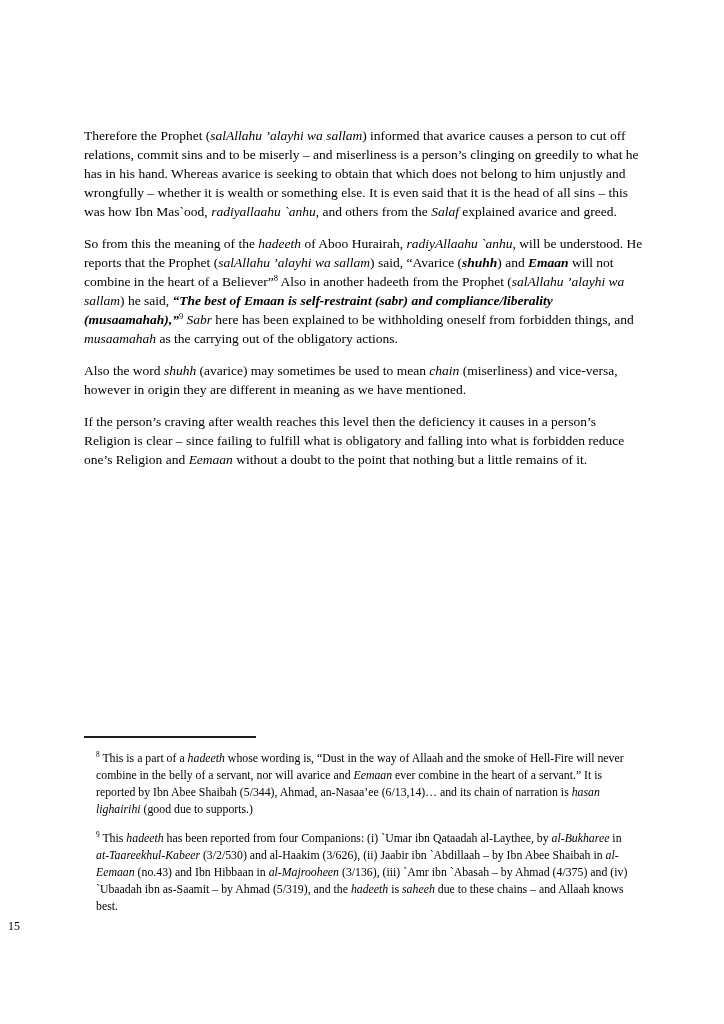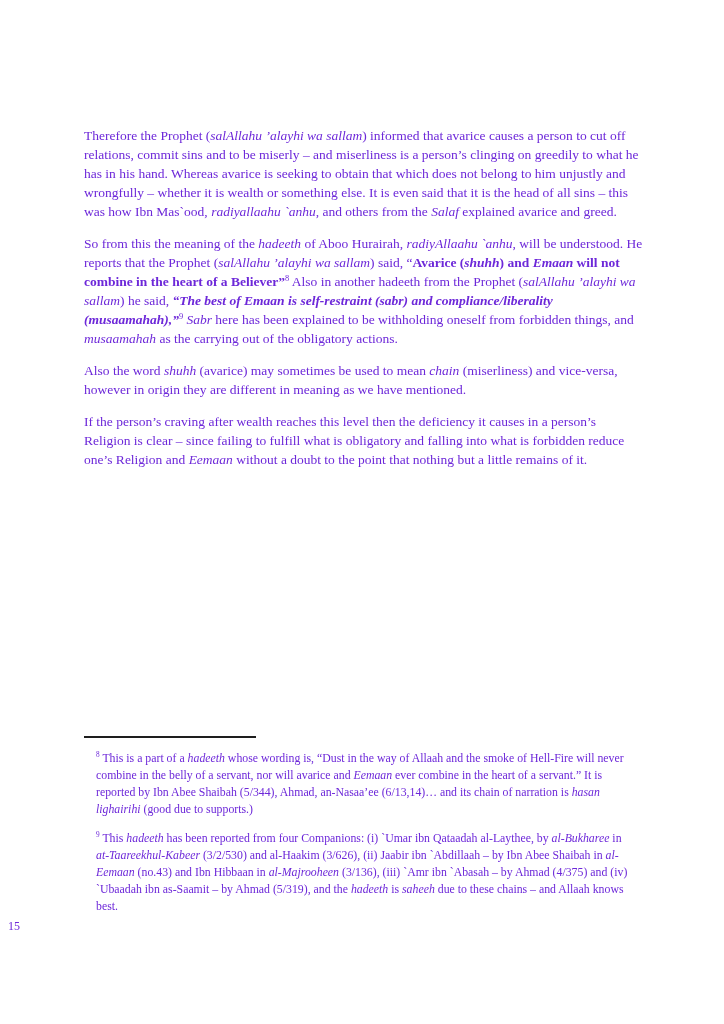--- a/index.html
+++ b/index.html
@@ -6,21 +6,21 @@
     margin: 0;
     padding: 0;
     background: #ffffff;
   }
   .page {
     position: relative;
     width: 724px;
     height: 1024px;
     background: #ffffff;
     font-family: "Liberation Serif", "DejaVu Serif", serif;
-    color: #6d28d9;
+    color: #000000;
     overflow: hidden;
   }
   .body-text {
     position: absolute;
     left: 84px;
     top: 126px;
     width: 560px;
     font-size: 13.5px;
     line-height: 19px;
     text-align: left;
@@ -40,21 +40,21 @@
     border: none;
     border-top: 2px solid #1e1e1e;
     width: 172px;
     margin: 0 0 6px 0;
   }
   .footnote-area p {
     margin: 12px;
   }
   .s-r { font-style: normal; font-weight: normal; }
   .s-i { font-style: italic; }
-  .s-b { font-weight: 700; }
+  .s-b { font-weight: 400; }
   .s-bi { font-weight: 700; font-style: italic; }
   sup {
     font-size: 0.62em;
     vertical-align: super;
     line-height: 0;
   }
   .page-number {
     position: absolute;
     top: 919px;
     left: 8px;

